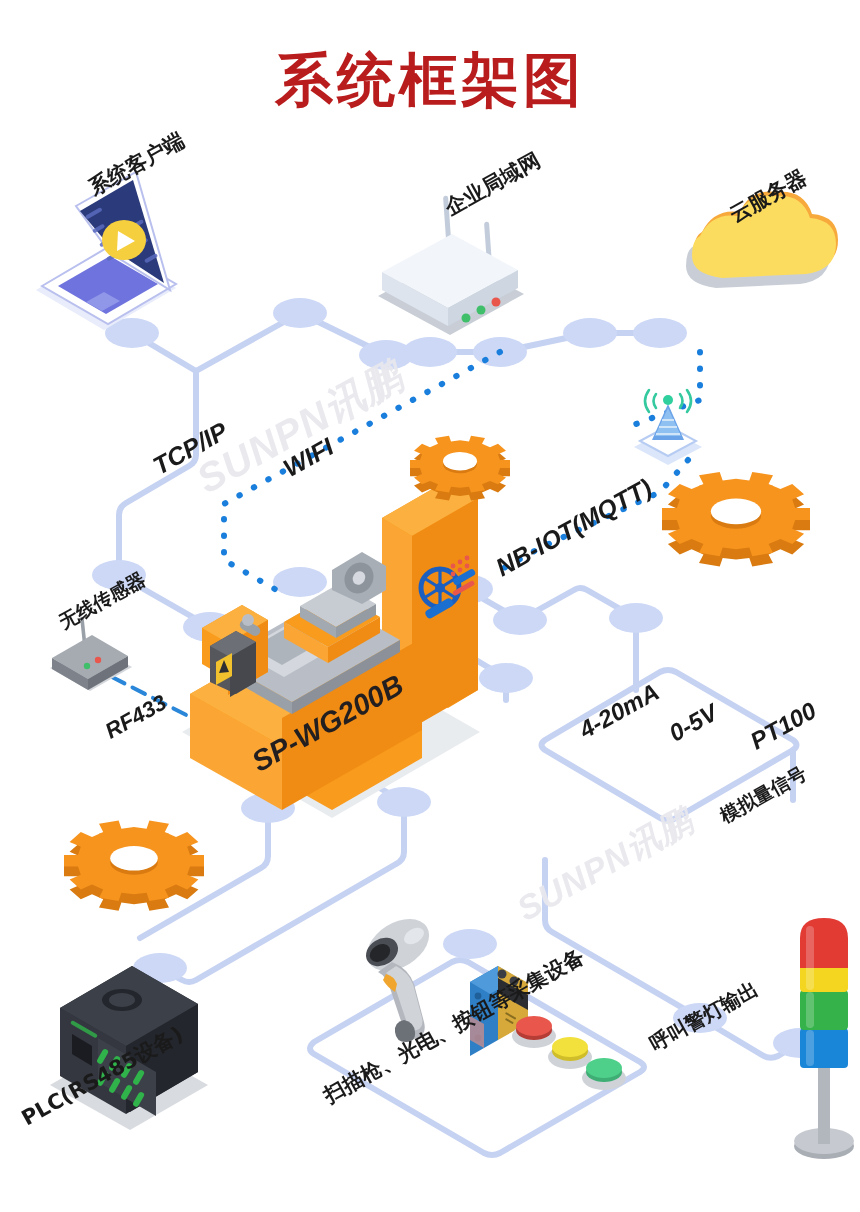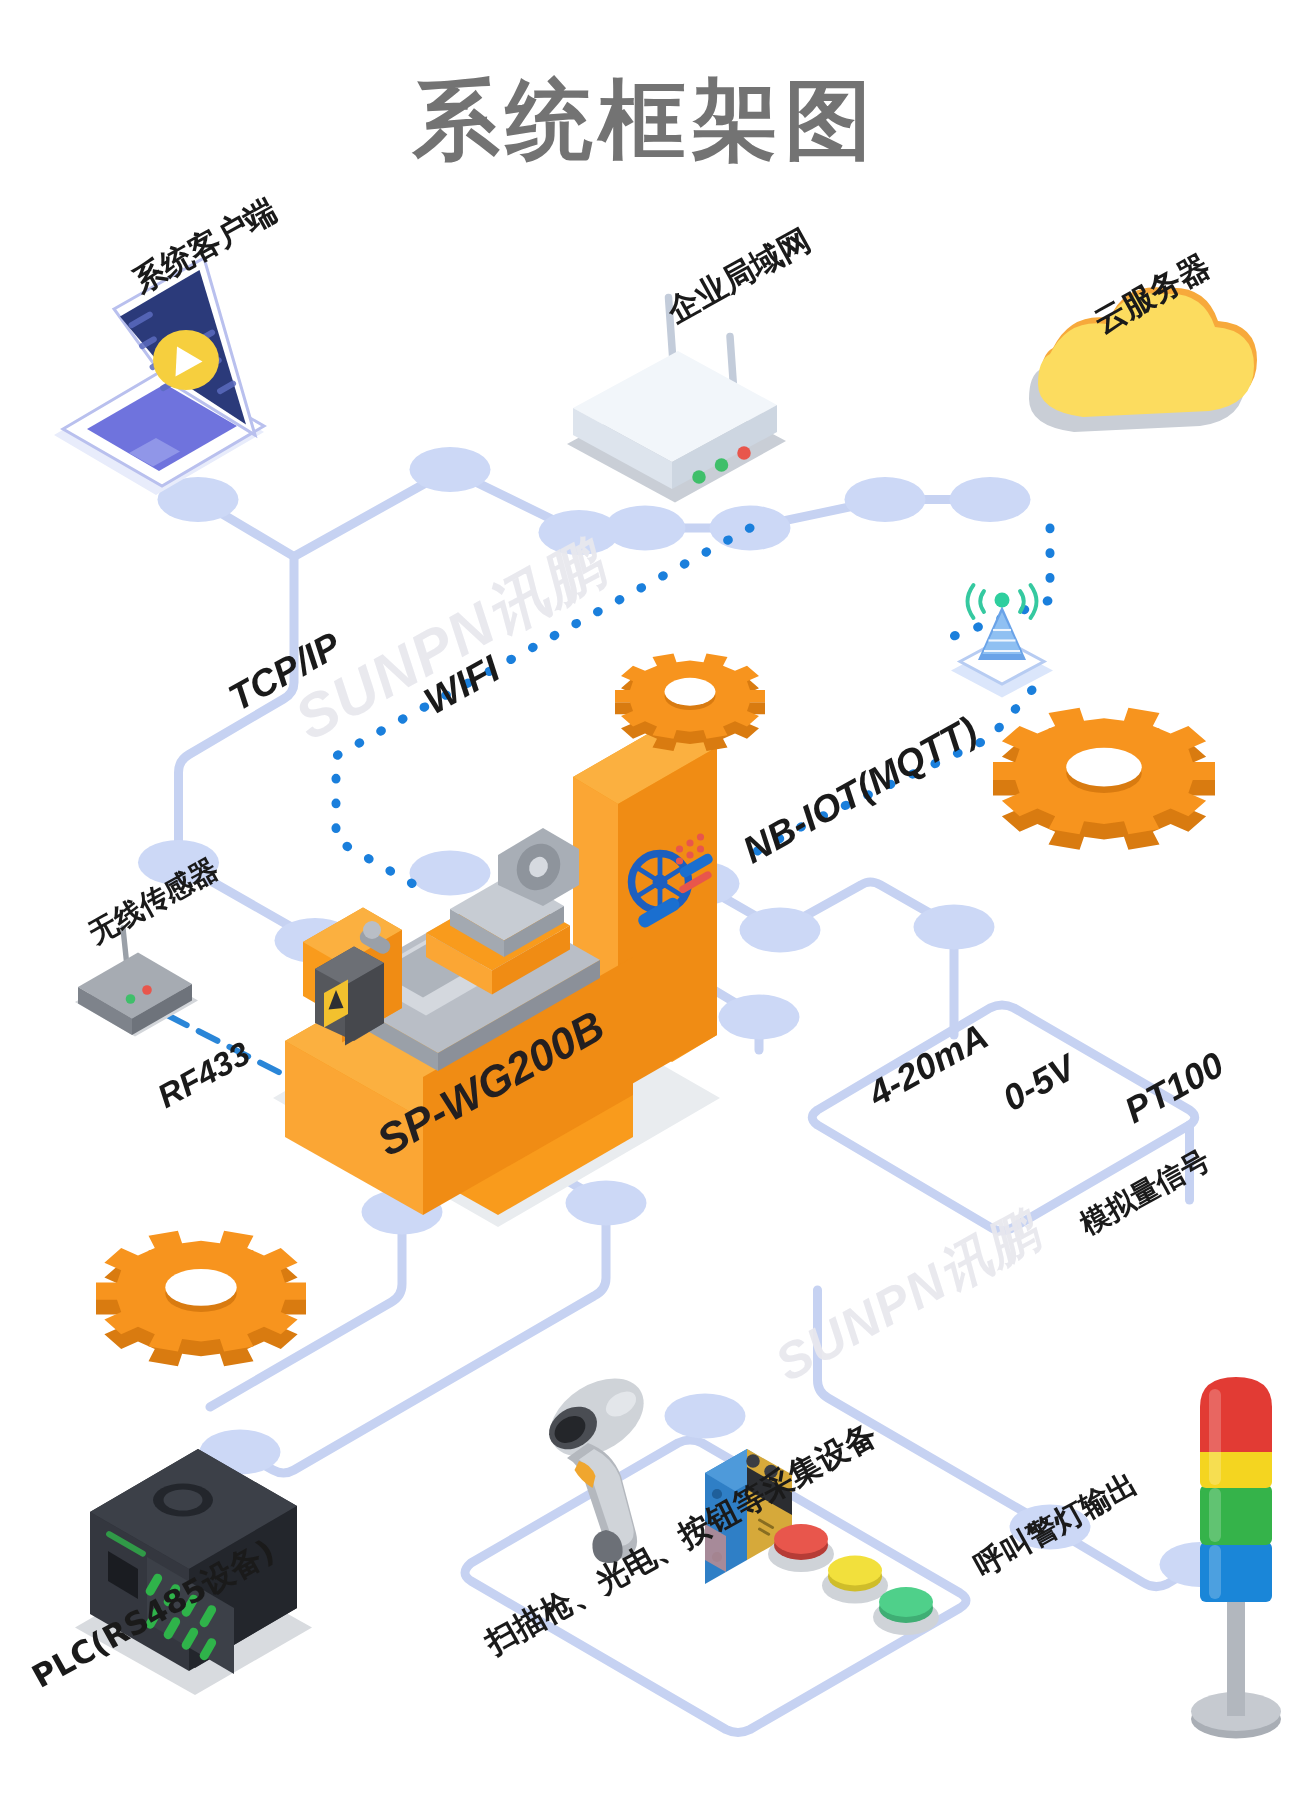--- a/index.html
+++ b/index.html
@@ -8,21 +8,21 @@
     background: #ffffff;
     font-family: "Liberation Sans", "DejaVu Sans", sans-serif;
     overflow: hidden;
   }
   #stage { position: relative; width: 860px; height: 1212px; background:#fff; }
 
   
   .title {
     position: absolute; left: 0; top: 42px; width: 860px;
     text-align: center;
-    font-size: 58px; font-weight: 700; color: #737373;
+    font-size: 58px; font-weight: 700; color: #b91c1c;
     letter-spacing: 4px;
     font-family: "DejaVu Sans", "Liberation Sans", sans-serif;
   }
 
   
   svg.layer { position: absolute; left: 0; top: 0; width: 860px; height: 1212px; overflow: visible; }
   svg.wires { z-index: 2; }
   svg.art   { z-index: 5; }
 
   

